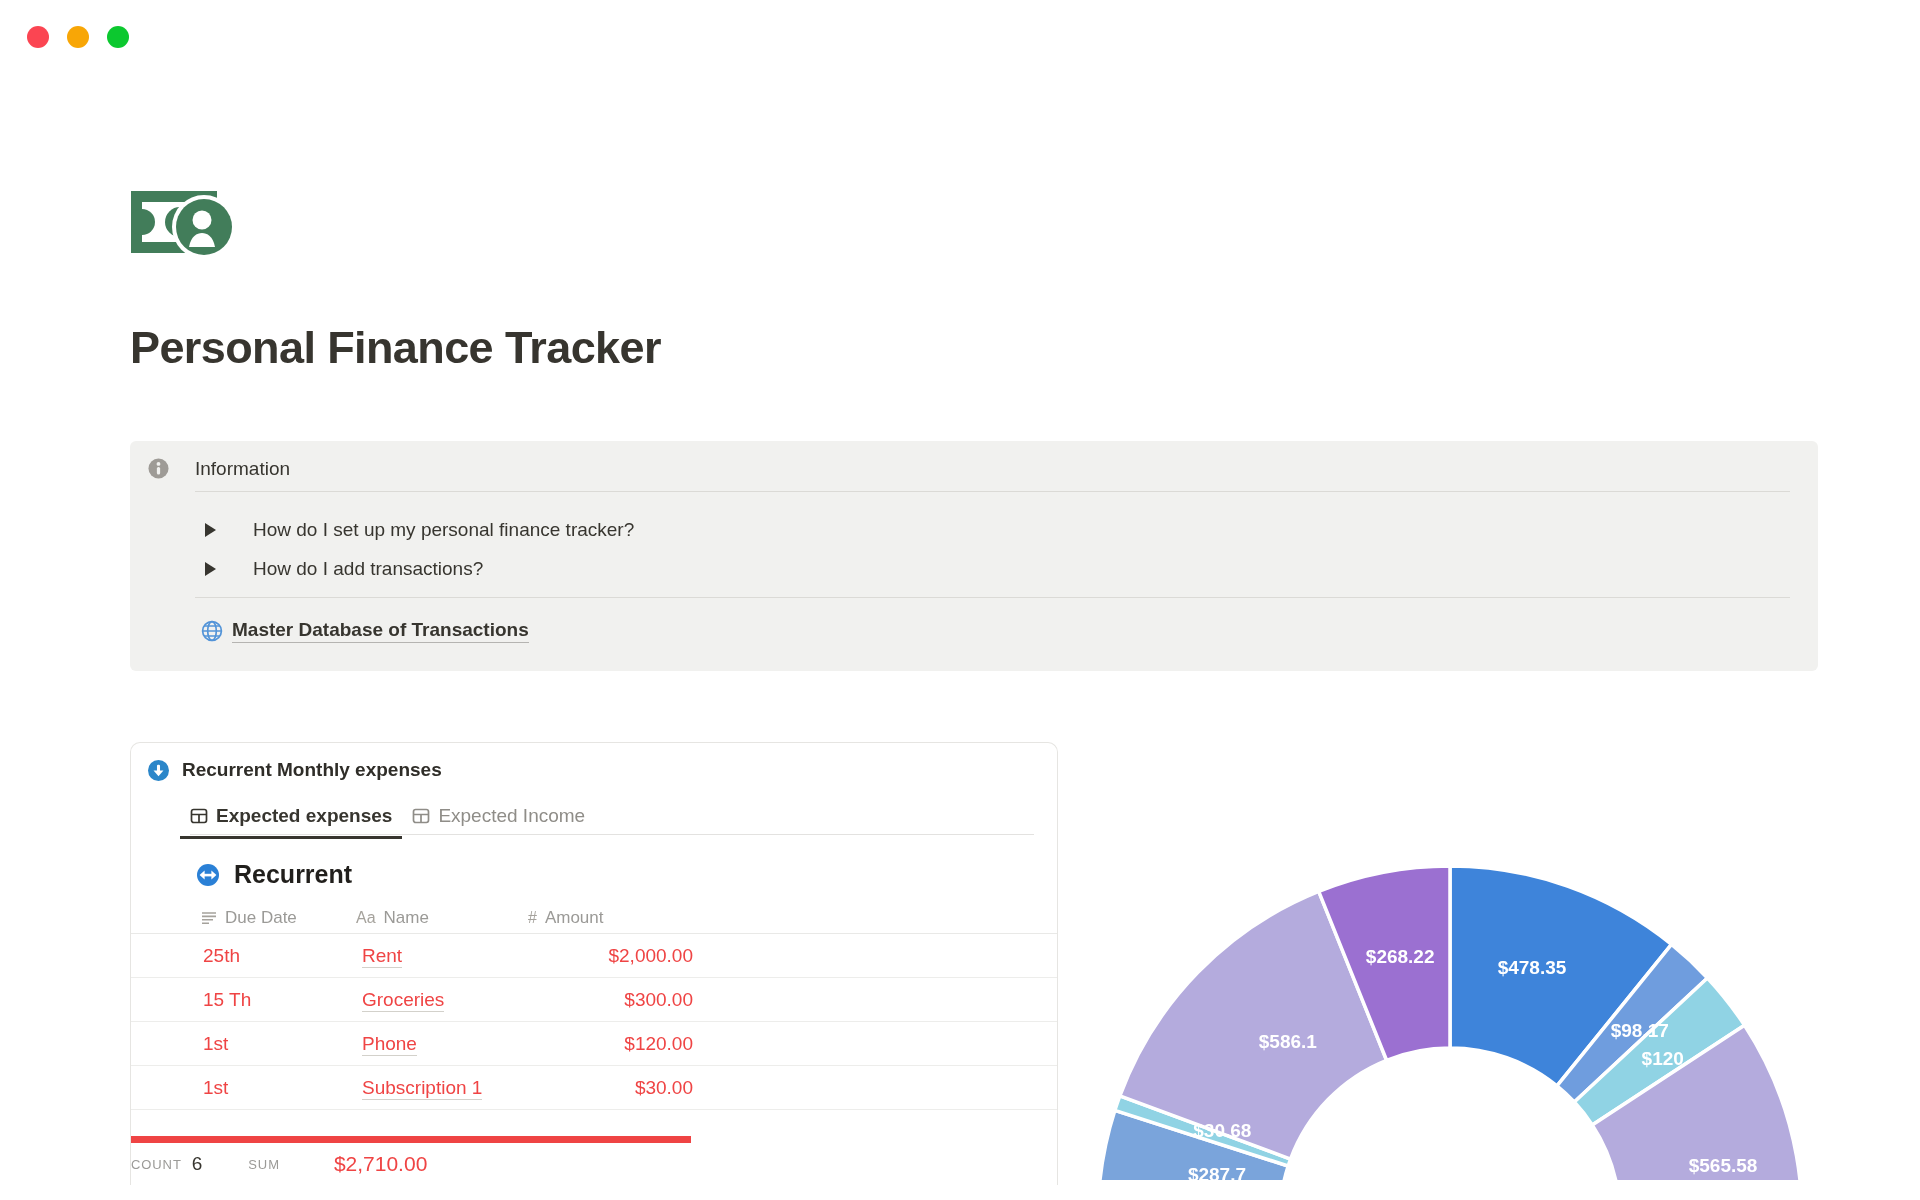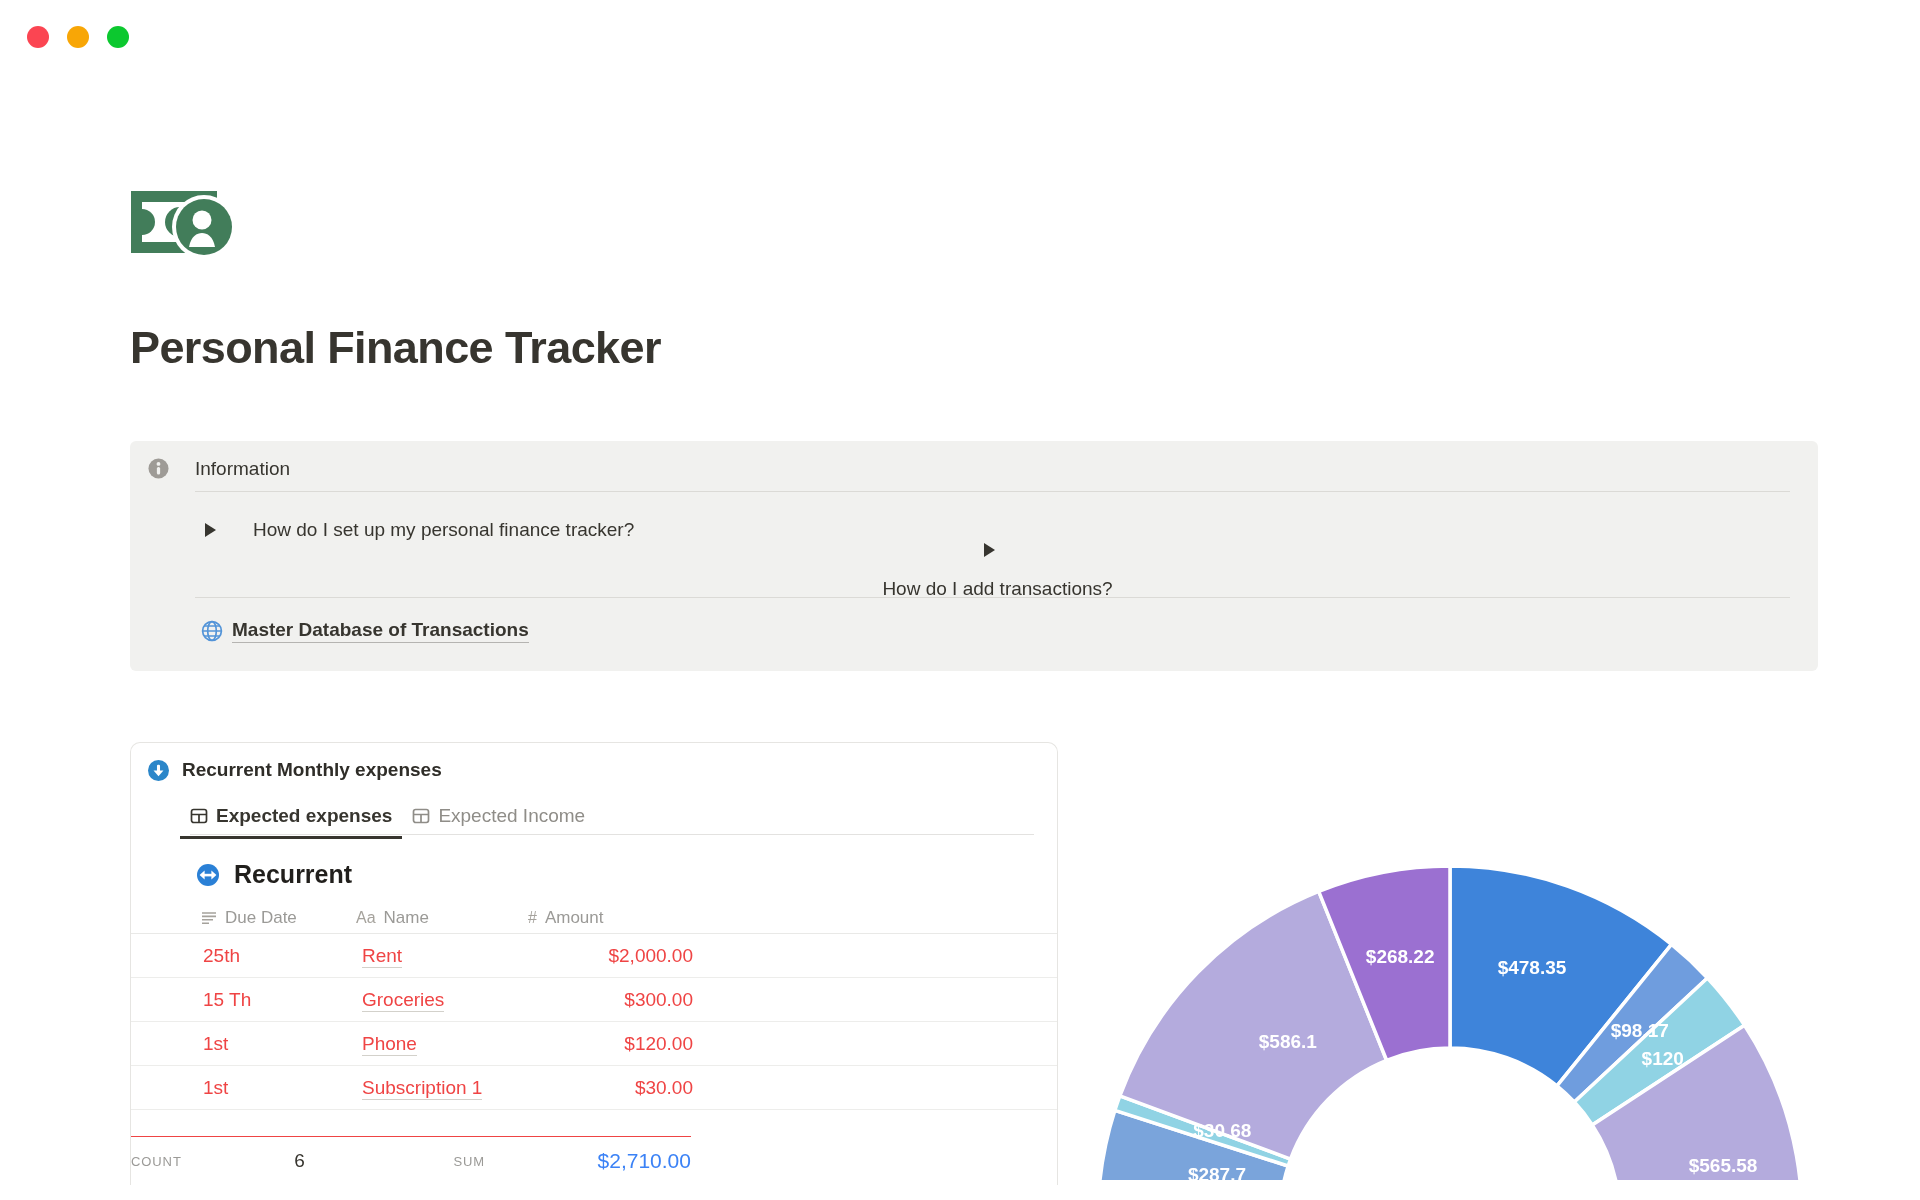--- a/index.html
+++ b/index.html
@@ -17,21 +17,21 @@
   .page-icon { position:absolute; left:131px; top:187px; width:102px; height:72px; }
   .page-title { position:absolute; left:130px; top:322px; font-size:45px; font-weight:700; letter-spacing:-0.6px; color:#37352f; }
 
   
   .callout { position:absolute; left:130px; top:441px; width:1688px; height:230px; background:#f1f1ef; border-radius:6px; }
   .callout .info-ic { position:absolute; left:18px; top:17px; width:21px; height:21px; }
   .callout .co-title { position:absolute; left:65px; top:17px; font-size:19px; line-height:21px; color:#37352f; }
   .co-divider { position:absolute; left:65px; right:28px; height:1px; background:#dbdad6; }
   .co-div1 { top:50px; } .co-div2 { top:156px; }
   .toggle-row { position:absolute; left:75px; right:28px; height:30px; display:flex; align-items:center;gap:21px; }
-  .toggle-row.t1 { top:74px; } .toggle-row.t2 { top:102px;flex-direction:column; }
+  .toggle-row.t1 { top:74px; } .toggle-row.t2 { top:113px; }
   .tri { width:0; height:0; border-left:11px solid #37352f; border-top:7px solid transparent; border-bottom:7px solid transparent; margin-right:16px; }
   .toggle-label { font-size:19px; color:#37352f; }
   .link-row { position:absolute; left:70px; top:175px; height:30px; display:flex; align-items:center; }
   .globe-ic { width:24px; height:24px; margin-right:8px; }
   .db-link { font-size:19px; font-weight:700; color:#37352f; border-bottom:1px solid rgba(55,53,47,.32); padding-bottom:1px; cursor:pointer; }
 
   
   .card { position:absolute; left:130px; top:742px; width:928px; height:443px;
           border:1px solid #e6e5e2; border-bottom:none; border-radius:10px 10px 0 0; background:#fff; overflow:hidden; }
   .card-header { position:absolute; left:17px; top:16px; display:flex; align-items:center;text-align:right; }
@@ -56,25 +56,25 @@
   .colh .glyph { font-size:16px; color:#a5a29c; }
 
   .rows { position:absolute; top:190px; left:0; right:0; height:203px; overflow:hidden; border-top:1px solid #e9e9e7; }
   .trow { position:relative; height:44px; border-bottom:1px solid #ededeb; }
   .cell { position:absolute; top:0; line-height:44px; font-size:19px; color:#ef4444; }
   .cell.due { left:72px; }
   .cell.name { left:231px; font-weight:500; }
   .cell.name span { border-bottom:1.5px solid #d3d1cb; padding-bottom:1px; }
   .cell.amount { left:362px; width:200px; text-align:right; }
 
-  .calc-row { position:absolute; left:0; right:366px; top:393px; bottom:0; background:#fff; border-top:1px solid #ef4444;
-              display:flex; align-items:center; justify-content:space-between; gap:10px; }
+  .calc-row { position:absolute; left:0; right:366px; top:393px; bottom:0; background:#fff; border-top:7px solid #ef4444;
+              display:flex; align-items:center; justify-content:flex-start; gap:10px; }
   .calc-label { font-size:13px; letter-spacing:.9px; color:#9b9a97; }
   .calc-count { font-size:19px; color:#37352f; margin-right:36px; }
-  .calc-sum { font-size:21px; font-weight:500; color:#3b82f6; }
+  .calc-sum { font-size:21px; font-weight:500; color:#ef4444;margin-left:44px; }
 
   
   .chart-clip { position:absolute; left:1056px; top:860px; width:810px; height:320px; overflow:hidden; }
   .chart-clip svg { display:block; }
   .seg-label { font-size:19px; font-weight:700; fill:#ffffff; text-anchor:middle; }
 </style>
 </head>
 <body>
 
 <div class="canvas">

